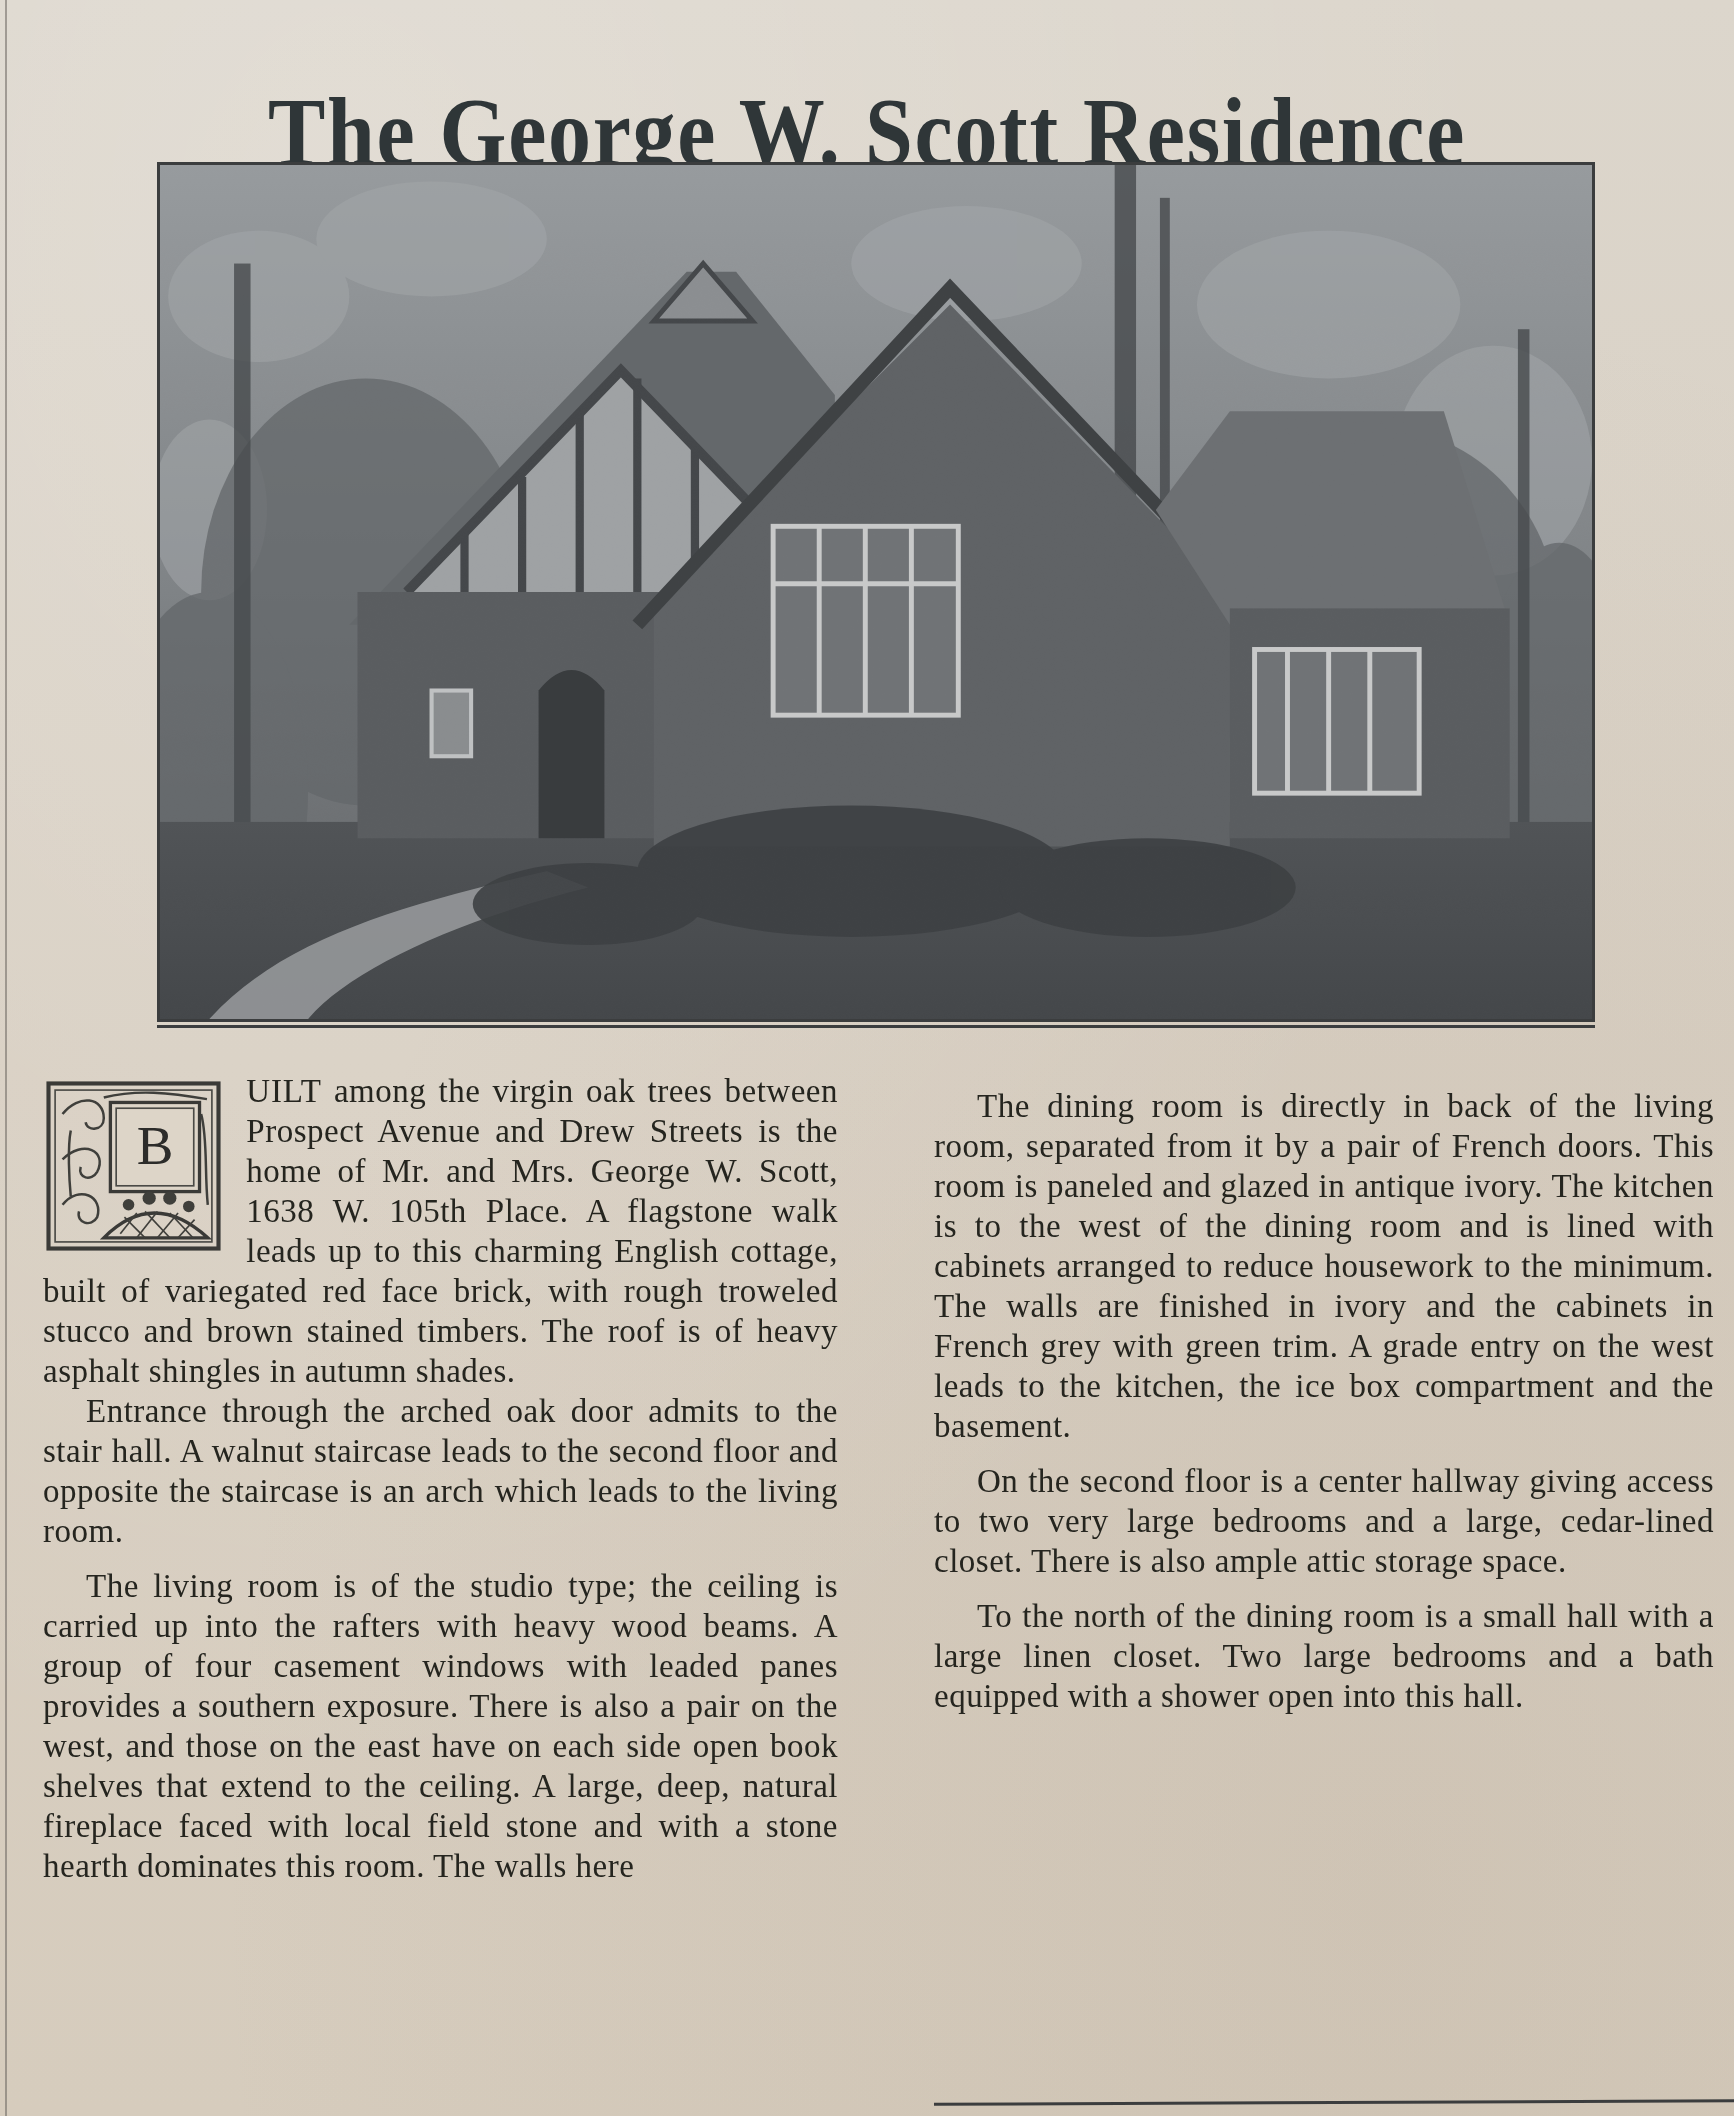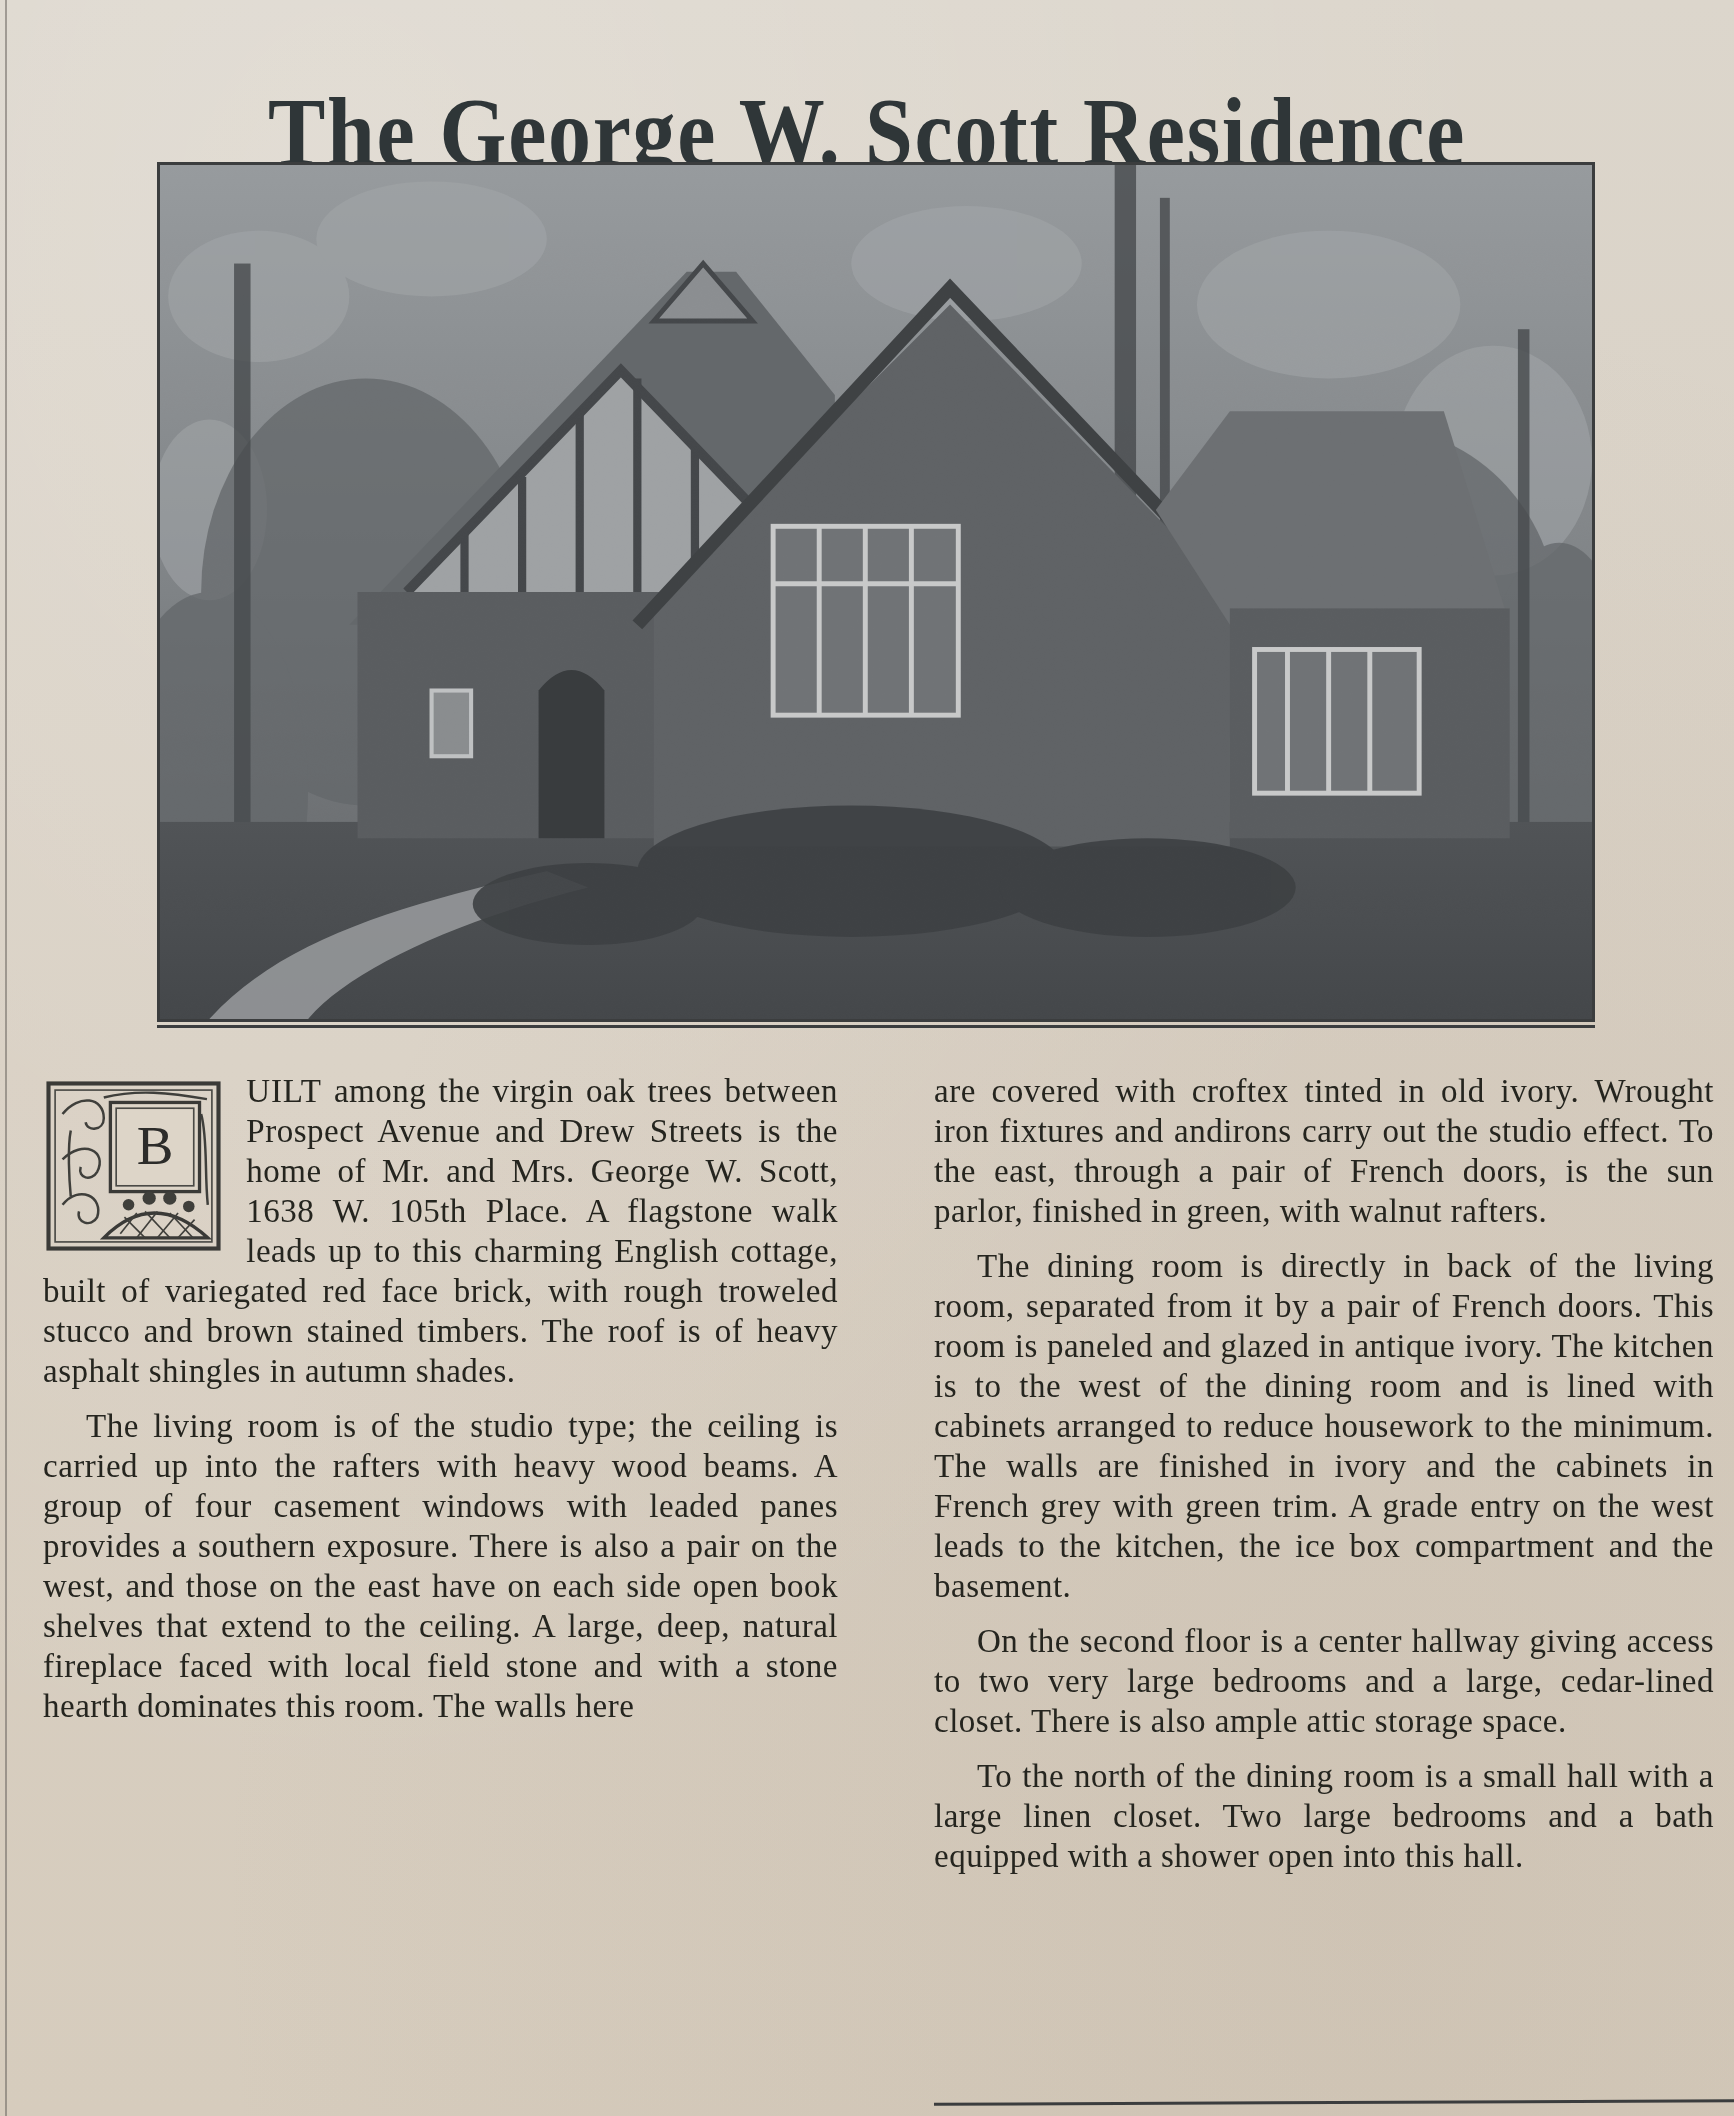--- a/index.html
+++ b/index.html
@@ -267,24 +267,24 @@
           <circle cx="100" cy="150" r="7"></circle>
           <circle cx="125" cy="142" r="8"></circle>
           <circle cx="150" cy="142" r="8"></circle>
           <circle cx="173" cy="152" r="7"></circle>
         </g>
       </svg>
       <span class="drop-cap-letter">B</span>
     </span>
     <span class="lead-caps">UILT</span><span> among the virgin oak trees between Prospect Avenue and Drew Streets is the home of Mr. and Mrs. George W. Scott, 1638 W. 105th Place.  A flagstone walk leads up to this charming English cottage, built of variegated red face brick, with rough troweled stucco and brown stained timbers.  The roof is of heavy asphalt shingles in autumn shades.</span>
   </p>
+  <p class="indent">Entrance through the arched oak door admits to the stair hall.  A walnut staircase leads to the second floor and opposite the staircase is an arch which leads to the living room.</p>
   <p class="indent para-gap">The living room is of the studio type; the ceiling is carried up into the rafters with heavy wood beams.  A group of four casement windows with leaded panes provides a southern exposure.  There is also a pair on the west, and those on the east have on each side open book shelves that extend to the ceiling.  A large, deep, natural fireplace faced with local field stone and with a stone hearth dominates this room.  The walls here</p>
 </div>
 
 <div class="column col-right">
-  <p>are covered with croftex tinted in old ivory. Wrought iron fixtures and andirons carry out the studio effect.  To the east, through a pair of French doors, is the sun parlor, finished in green, with walnut rafters.</p>
   <p class="indent para-gap">The dining room is directly in back of the living room, separated from it by a pair of French doors.  This room is paneled and glazed in antique ivory.  The kitchen is to the west of the dining room and is lined with cabinets arranged to reduce housework to the minimum.  The walls are finished in ivory and the cabinets in French grey with green trim.  A grade entry on the west leads to the kitchen, the ice box compartment and the basement.</p>
   <p class="indent para-gap">On the second floor is a center hallway giving access to two very large bedrooms and a large, cedar-lined closet.  There is also ample attic storage space.</p>
   <p class="indent para-gap">To the north of the dining room is a small hall with a large linen closet.  Two large bedrooms and a bath equipped with a shower open into this hall.</p>
 </div>
 
 <div class="bottom-rule"></div>
 
 
 </body></html>

